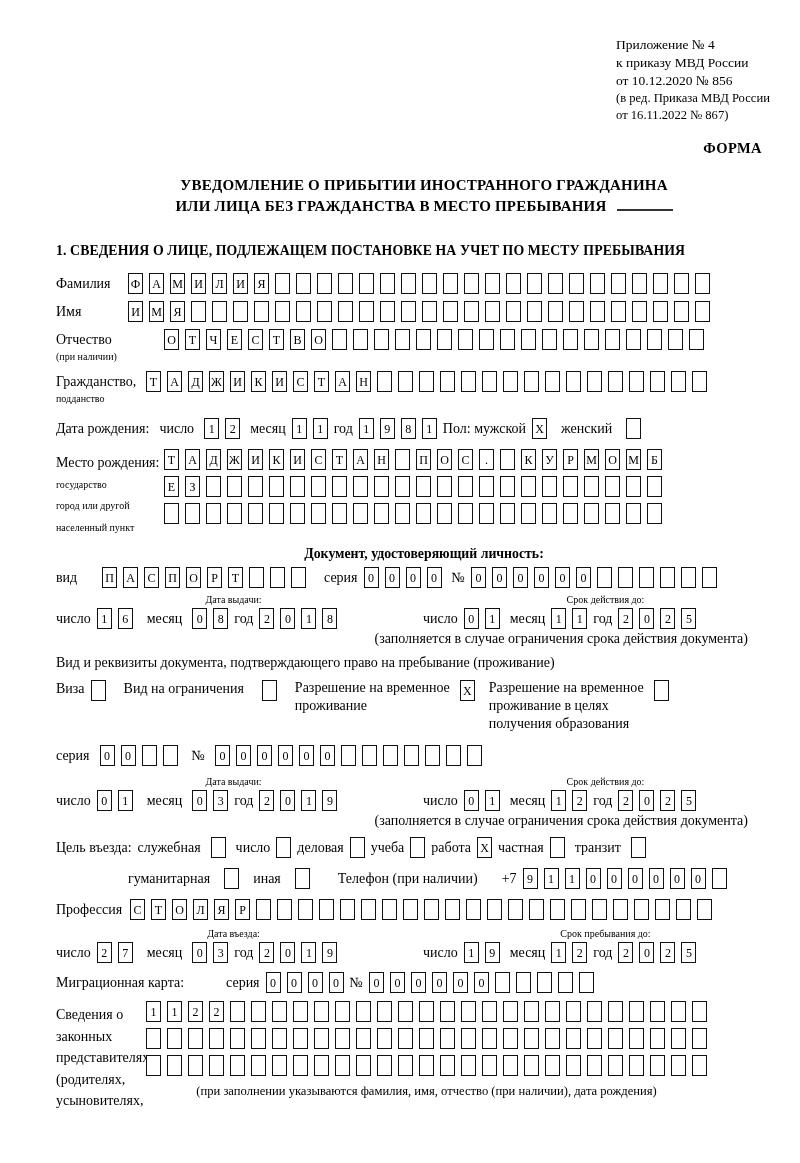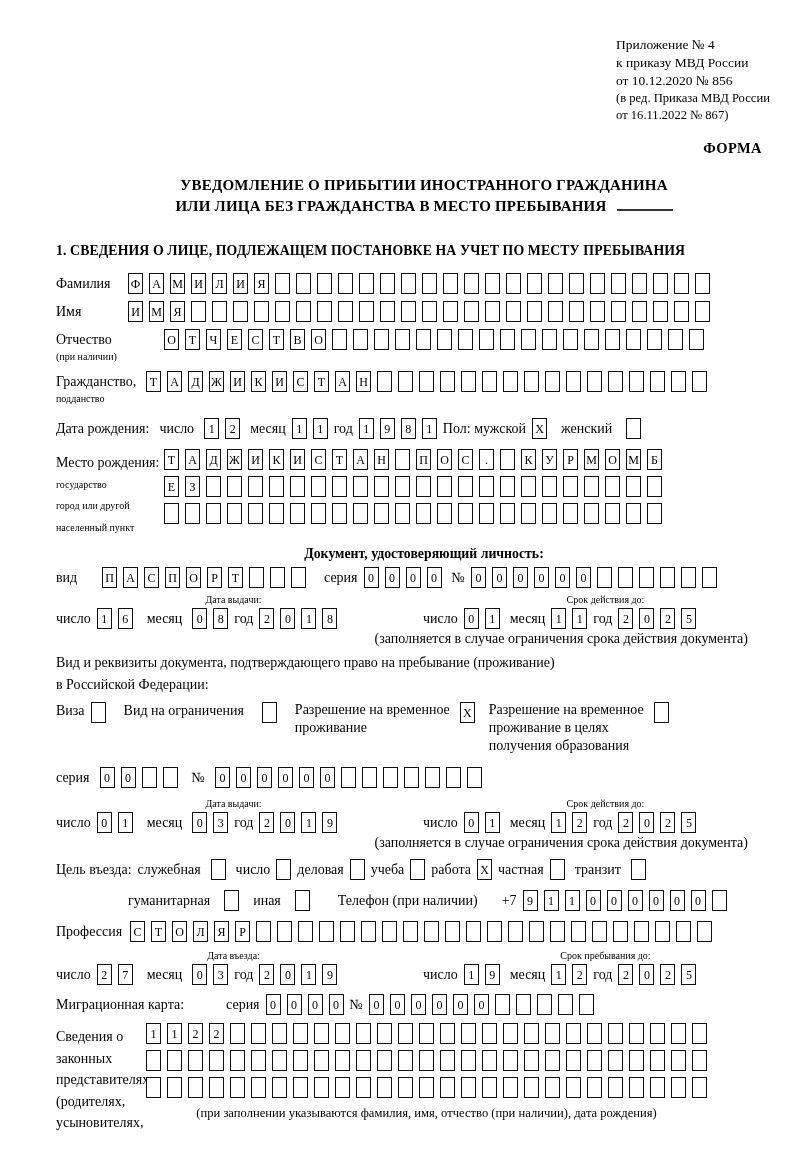--- a/index.html
+++ b/index.html
@@ -422,21 +422,20 @@
             <span class="cell">0</span>
             <span class="cell">2</span>
             <span class="cell">5</span>
           </span>
       </div>
     </div>
   </div>
   <div class="note-right">(заполняется в случае ограничения срока действия документа)</div>
 
   <div style="margin-top:8px;">Вид и реквизиты документа, подтверждающего право на пребывание (проживание)</div>
-  <div style="margin-top:6px;">в Российской Федерации:</div>
 
   <div class="chk-row">
     <span style="padding-top:2px;">Виза</span>
     <span class="cells gap6">
         <span class="cell"></span>
       </span>
     <span class="gap18" style="padding-top:2px;">Вид на ограничения</span>
     <span class="cells gap18">
         <span class="cell"></span>
       </span>

